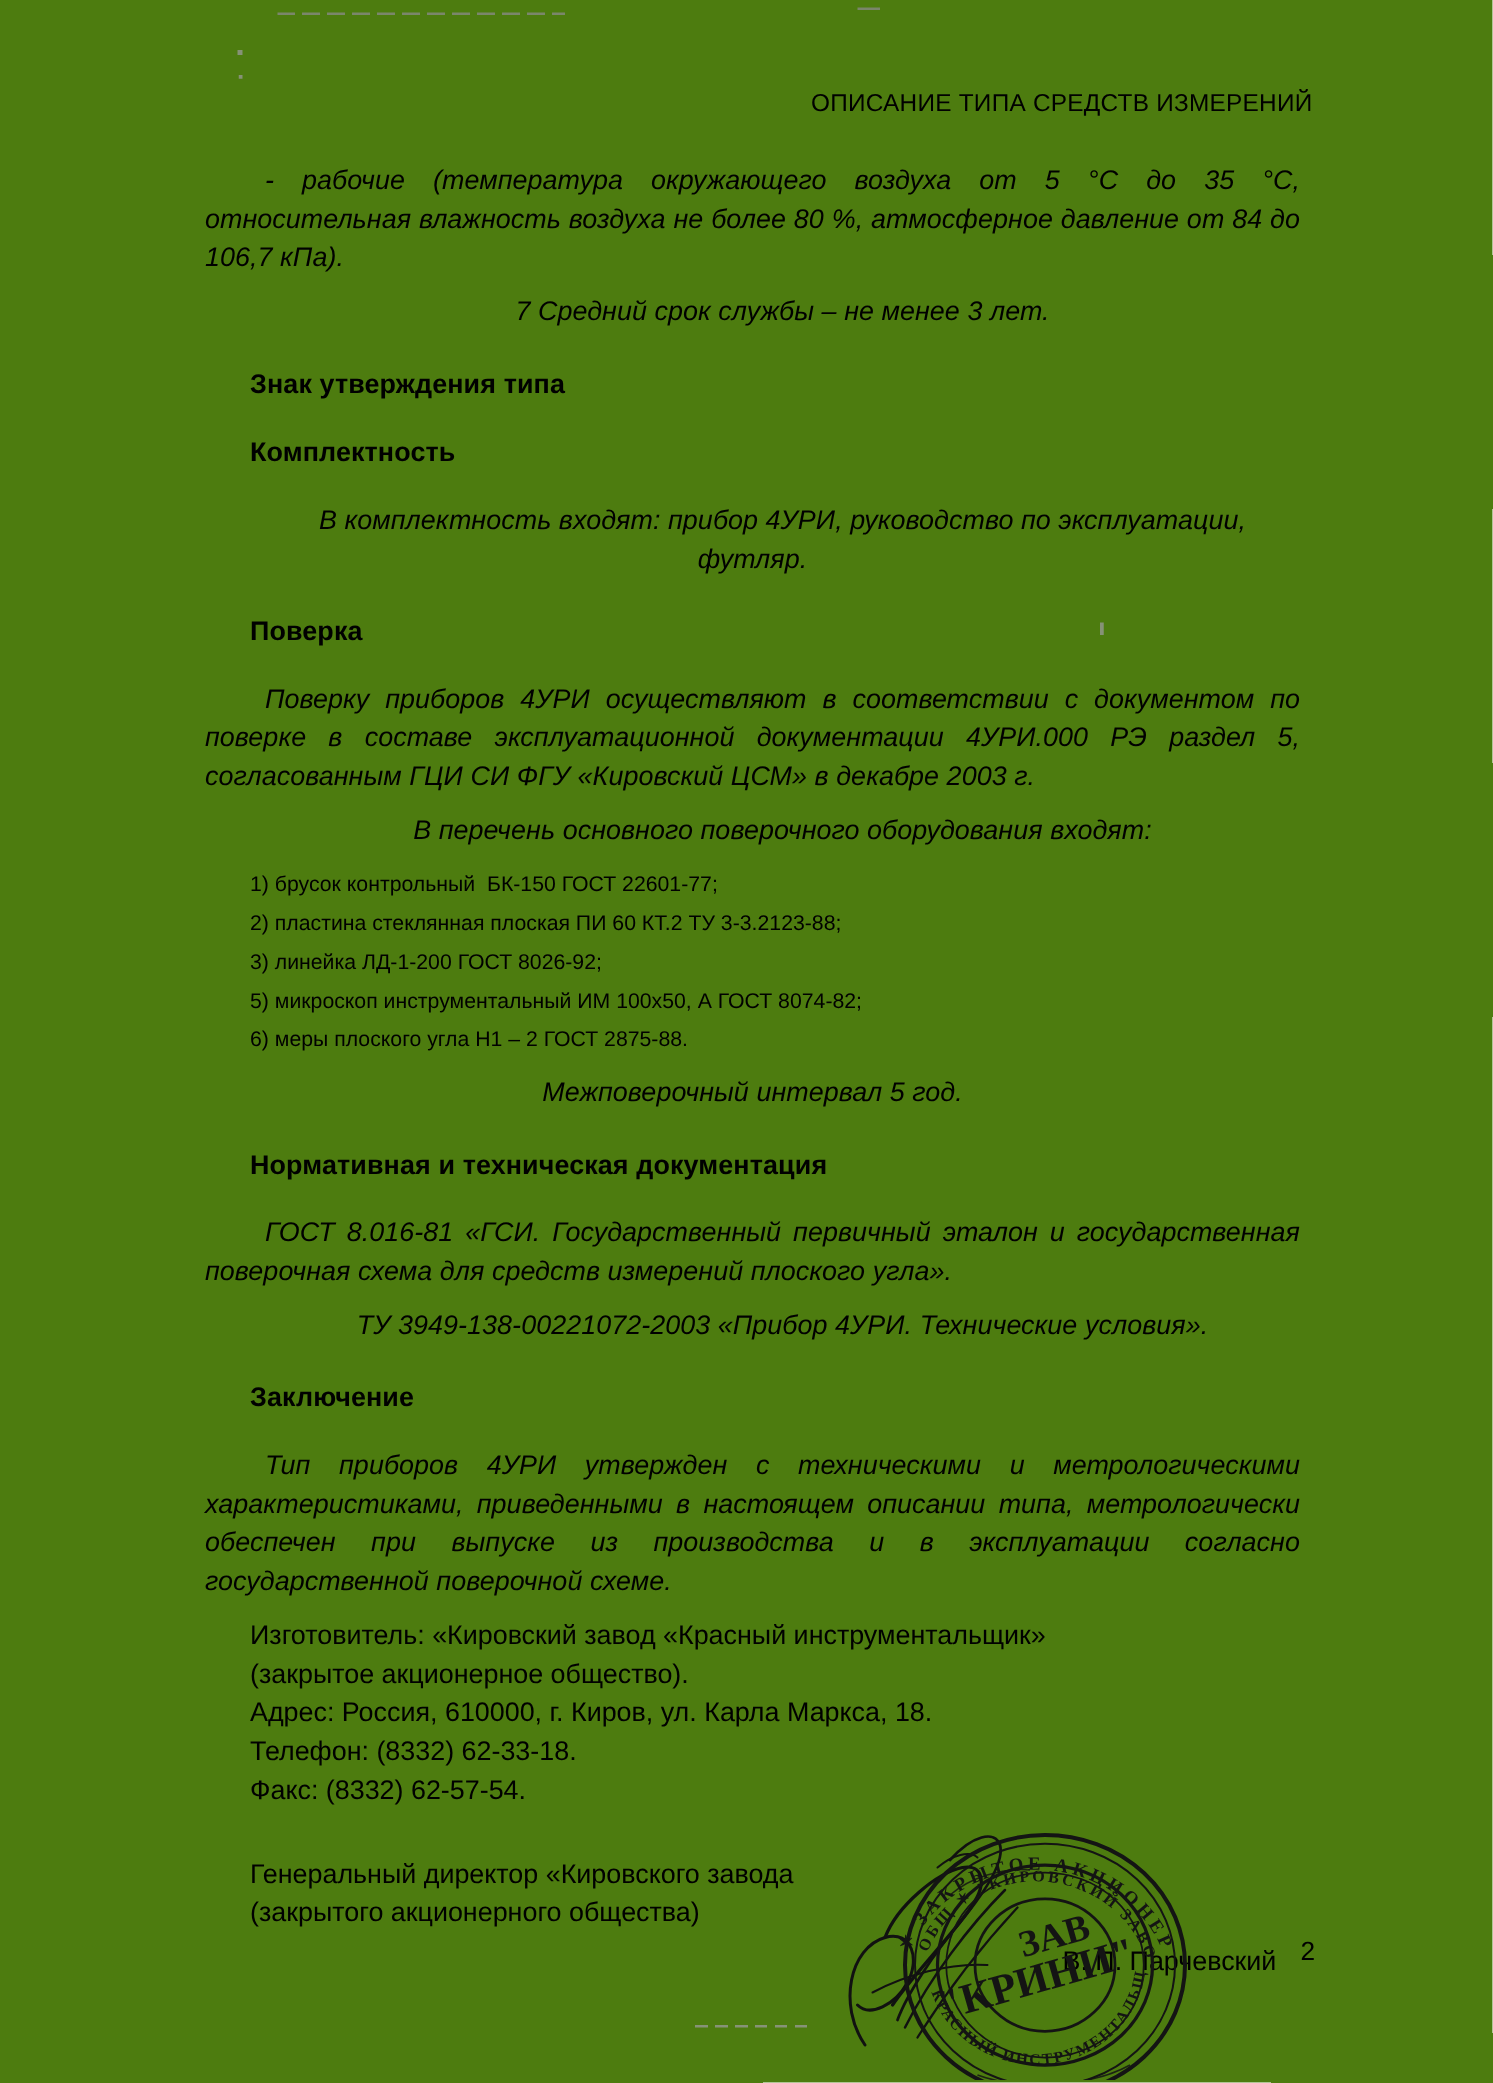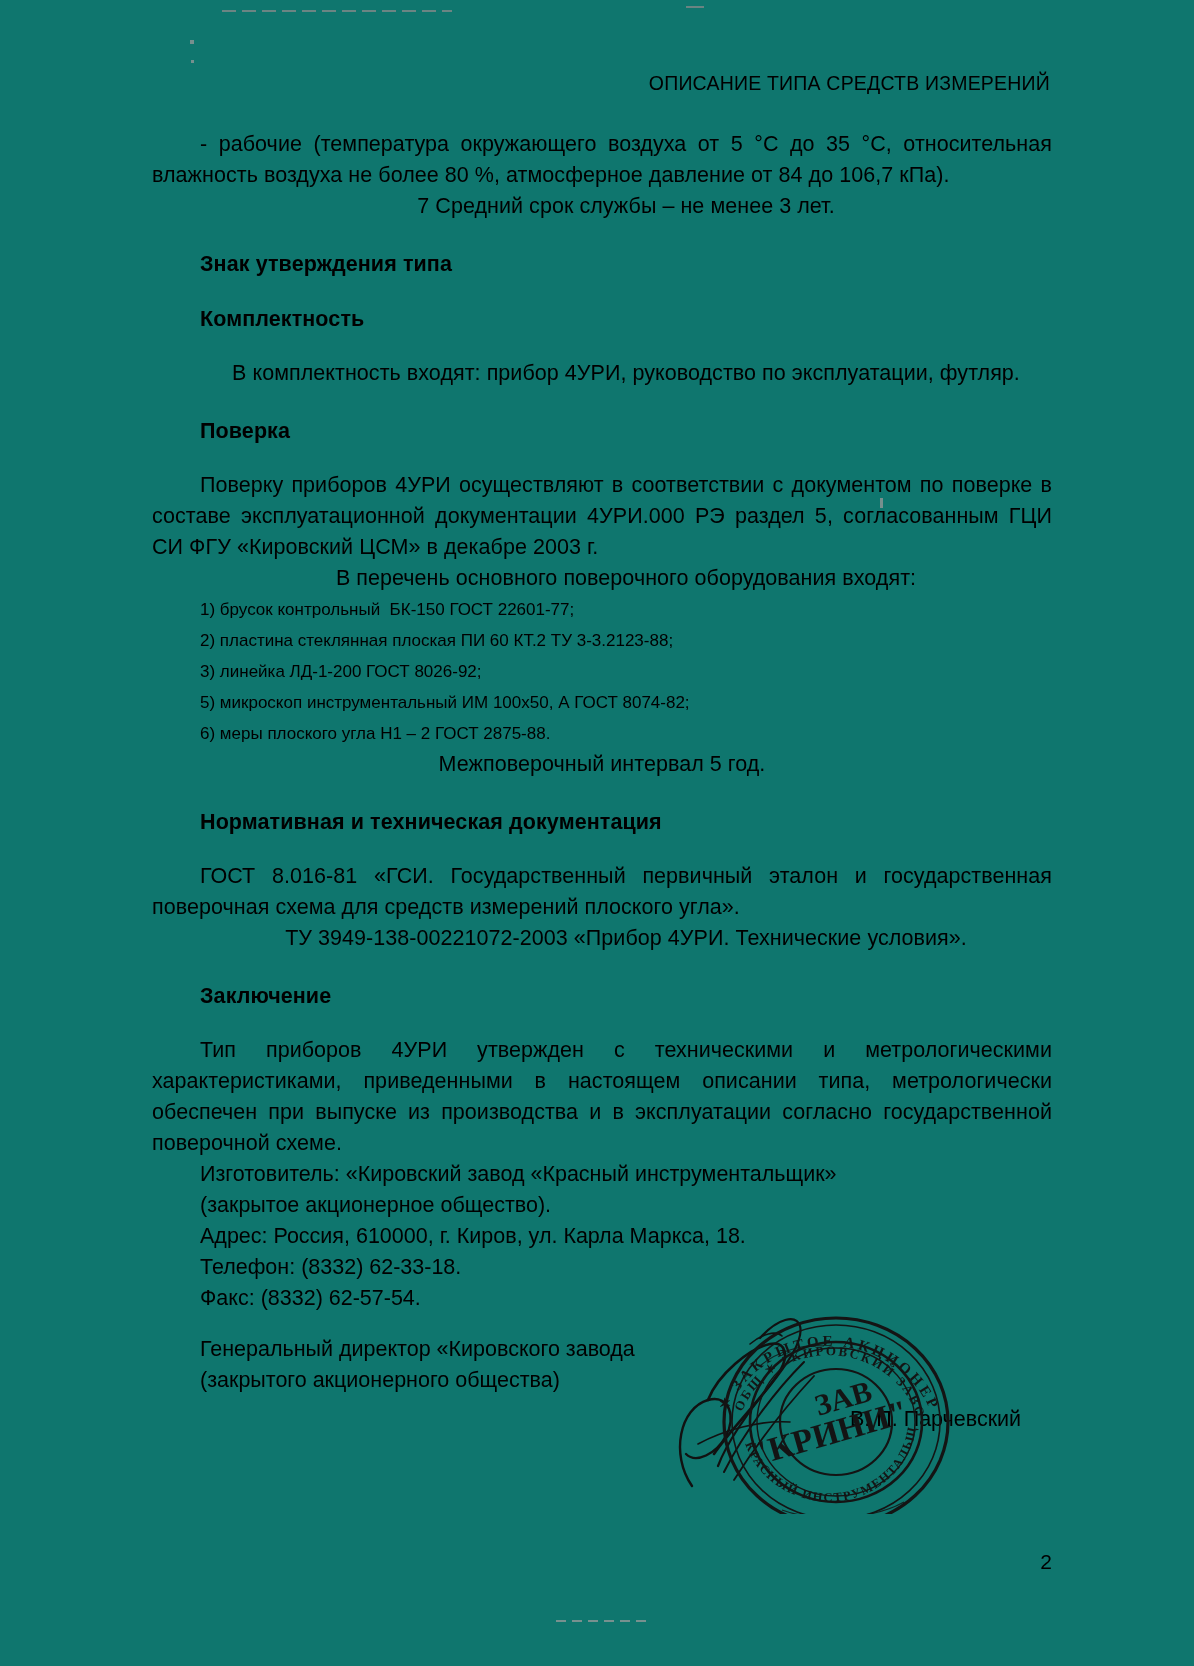--- a/index.html
+++ b/index.html
@@ -14,21 +14,21 @@
     font-family: "Liberation Sans", sans-serif;
     color: #000000;
     overflow: hidden;
   }
 
   .page {
     position: absolute;
     top: 0; left: 0;
     width: 1194px;
     height: 1666px;
-    background: #0f766e;
+    background: #4d7c0f;
   }
 
   
   .scan-artifact {
     position: absolute;
     background: #b8b8b8;
     opacity: .75;
   }
   .art-top-dashes {
     left: 222px; top: 10px; width: 230px; height: 2px;
@@ -57,24 +57,25 @@
     font-size: 19.5px;
     letter-spacing: .2px;
     margin: 0 0 34px 0;
     padding-right: 2px;
     font-weight: 400;
   }
 
   p.body-text {
     font-size: 21.5px;
     line-height: 31px;
-    margin: 0;
+    margin: 12px;
     text-align: justify;
     text-justify: inter-word;
     letter-spacing: .05px;
+    font-style: italic;
   }
   p.no-justify { text-align: center; }
   .indent { text-indent: 48px; }
 
   h2.section-head {
     font-size: 21.5px;
     font-weight: bold;
     margin: 30px 0 26px 0;
     padding-left: 48px;
     letter-spacing: .1px;
@@ -96,21 +97,21 @@
     padding-left: 48px;
   }
   .address-block div {
     font-size: 21.5px;
     line-height: 31px;
   }
 
   .signature-block {
     position: relative;
     padding-left: 48px;
-    margin-top: 20px;
+    margin-top: 36px;
     min-height: 120px;
   }
   .signature-block .sig-line {
     font-size: 21.5px;
     line-height: 31px;
   }
   .signatory-name {
     position: absolute;
     left: 698px;
     top: 73px;

